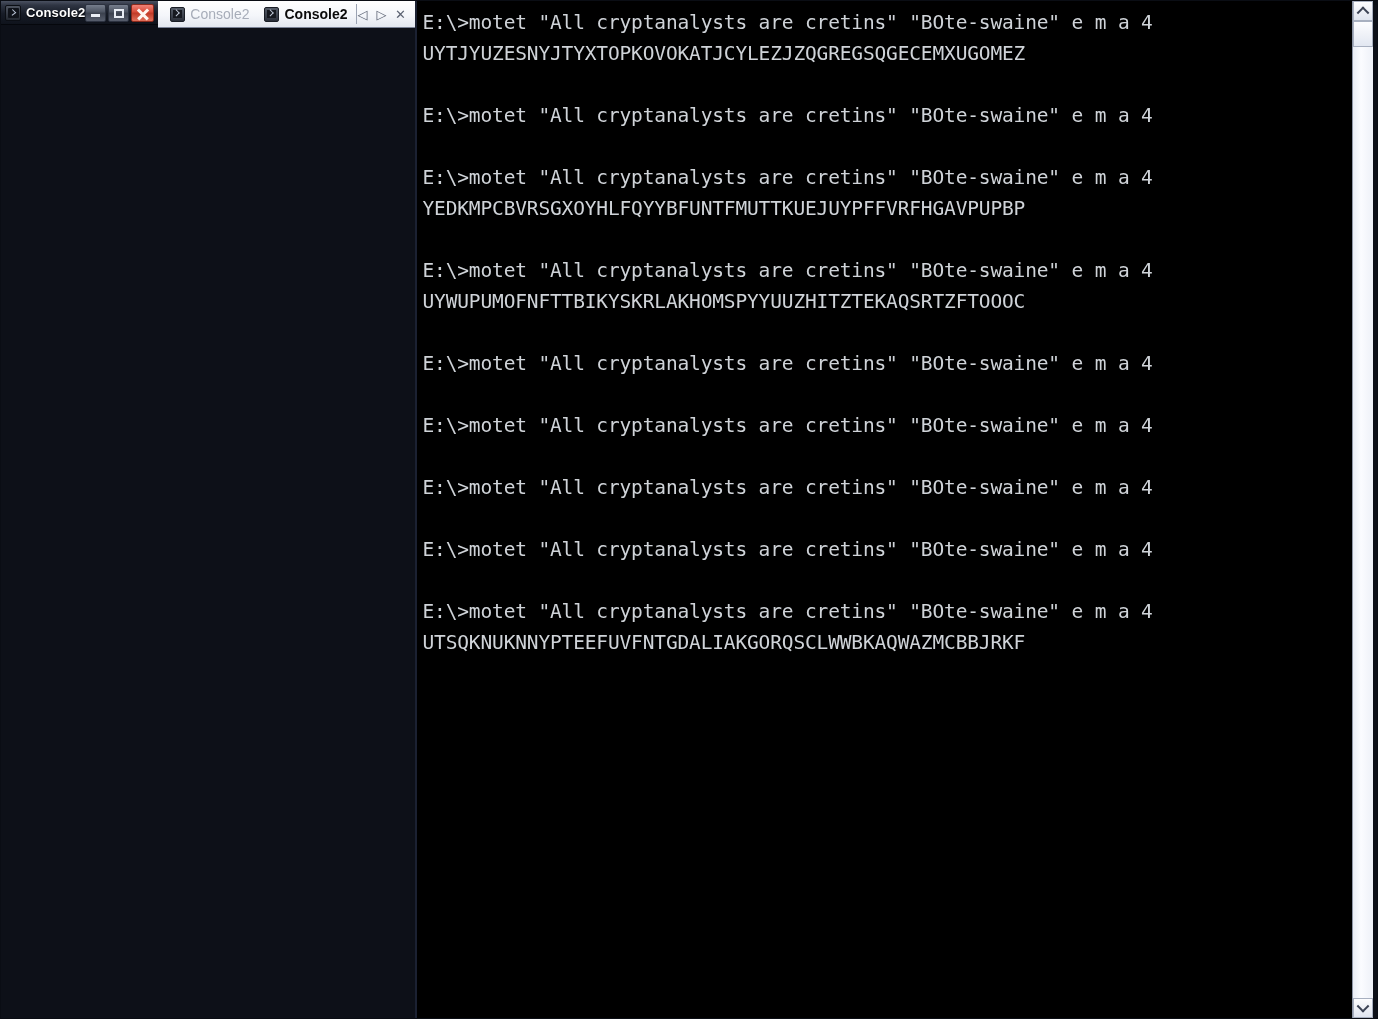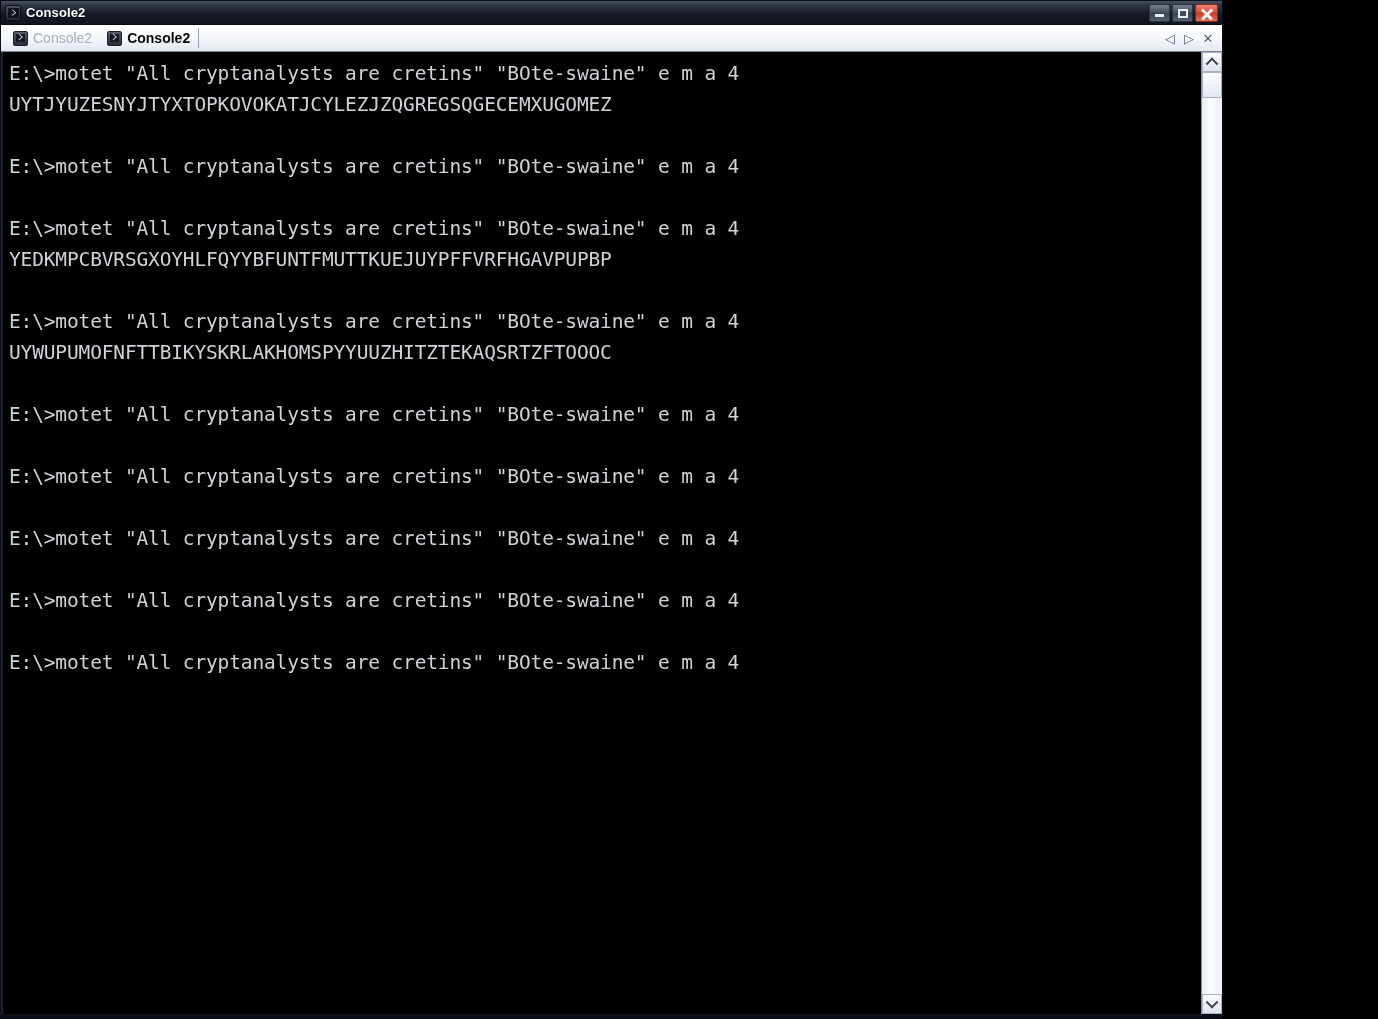--- a/index.html
+++ b/index.html
@@ -9,27 +9,27 @@
   }
   body {
     width: 1378px;
     height: 1019px;
     overflow: hidden;
     font-family: "Liberation Sans", sans-serif;
   }
 
   .window {
     position: relative;
-    width: 1223px;
+    width: 1378px;
     height: 1019px;
     box-sizing: border-box;
     background: #0d1018;
     border: 1px solid #0a0d14;
     display: flex;
-    flex-direction: column;
+    flex-direction: row;
   }
 
   
   .titlebar {
     position: relative;
     height: 24px;
     flex: 0 0 24px;
     background: linear-gradient(to bottom, #4a5161 0%, #2f3543 18%, #171c27 55%, #0f131c 100%);
     display: flex;
     align-items: center;
@@ -333,20 +333,21 @@
         <div class="line blank"> </div>
         <div class="line">E:\&gt;motet "All cryptanalysts are cretins" "BOte-swaine" e m a 4</div>
         <div class="line blank"> </div>
         <div class="line">E:\&gt;motet "All cryptanalysts are cretins" "BOte-swaine" e m a 4</div>
         <div class="line blank"> </div>
         <div class="line">E:\&gt;motet "All cryptanalysts are cretins" "BOte-swaine" e m a 4</div>
         <div class="line blank"> </div>
         <div class="line">E:\&gt;motet "All cryptanalysts are cretins" "BOte-swaine" e m a 4</div>
         <div class="line blank"> </div>
         <div class="line">E:\&gt;motet "All cryptanalysts are cretins" "BOte-swaine" e m a 4</div>
+        <div class="line">UTSQKNUKNNYPTEEFUVFNTGDALIAKGORQSCLWWBKAQWAZMCBBJRKF</div>
         <div class="line blank"> </div>
       </div>
 
     <div class="scrollbar">
       <div class="sb-btn up">
         <span class="sb-arrow"></span>
       </div>
       <div class="sb-track">
         <div class="sb-thumb"></div>
       </div>

